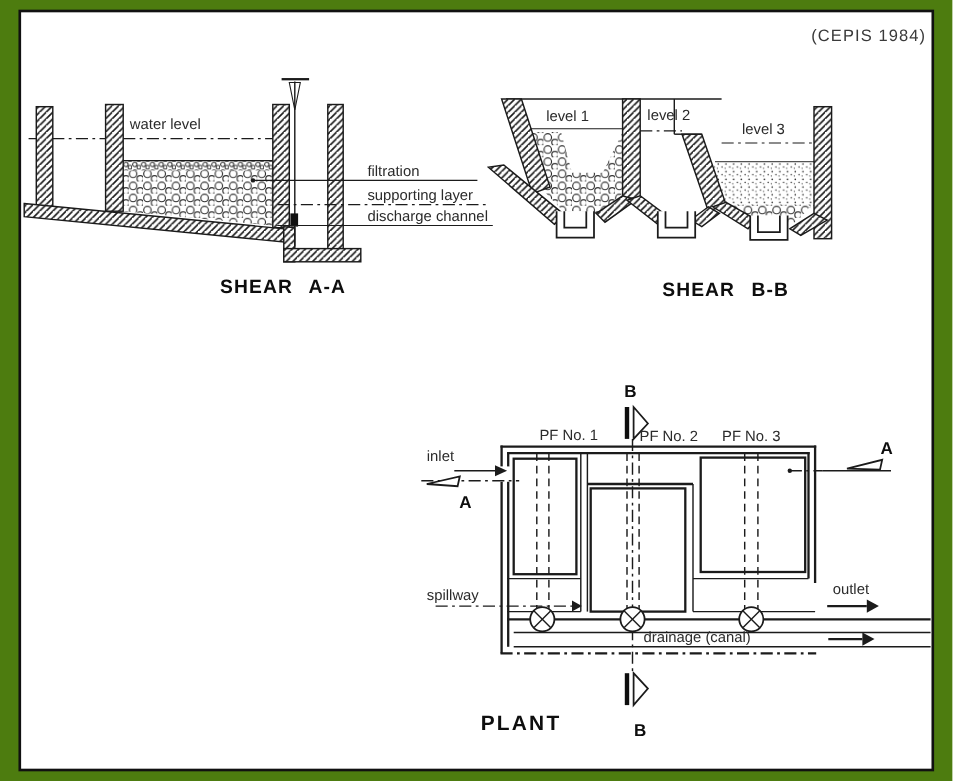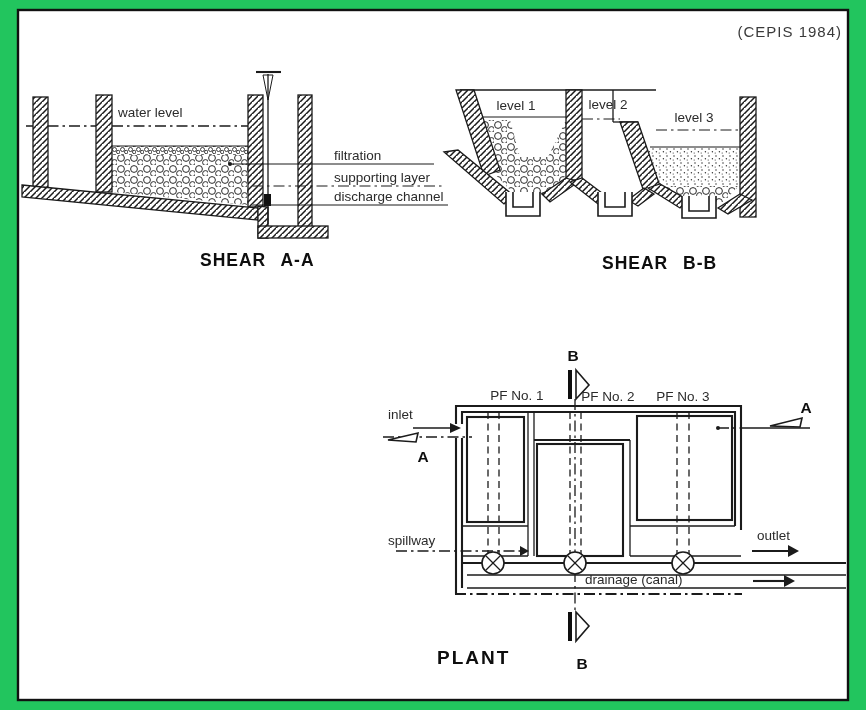--- a/index.html
+++ b/index.html
@@ -1,16 +1,16 @@
 <!DOCTYPE html>
 <html><head>
 <meta charset="utf-8">
 <style>
   html,body{margin:0;padding:0;background:#fff;}
-  #page{position:relative;width:866px;height:710px;background:#22c55e;overflow:hidden;}
+  #page{position:relative;width:866px;height:710px;background:#4d7c0f;overflow:hidden;}
   svg{position:absolute;left:0;top:0;}
   text{font-family:"Liberation Sans",sans-serif;}
   .lbl{font-size:13.5px;fill:#2b2b2b;}
   .ttl{font-size:17.5px;font-weight:bold;fill:#0e0e0e;letter-spacing:1px;word-spacing:9px;}
   .ttl2{font-size:19px;font-weight:bold;fill:#0e0e0e;letter-spacing:2px;}
   .sec{font-size:15.5px;font-weight:bold;fill:#0e0e0e;}
   .cit{font-size:15px;fill:#3a3a3a;letter-spacing:1px;}
   .ln{stroke:#1b1b1b;stroke-width:1.3;fill:none;}
   .ln2{stroke:#1b1b1b;stroke-width:2.1;fill:none;}
   .thin{stroke:#1b1b1b;stroke-width:1;fill:none;}

